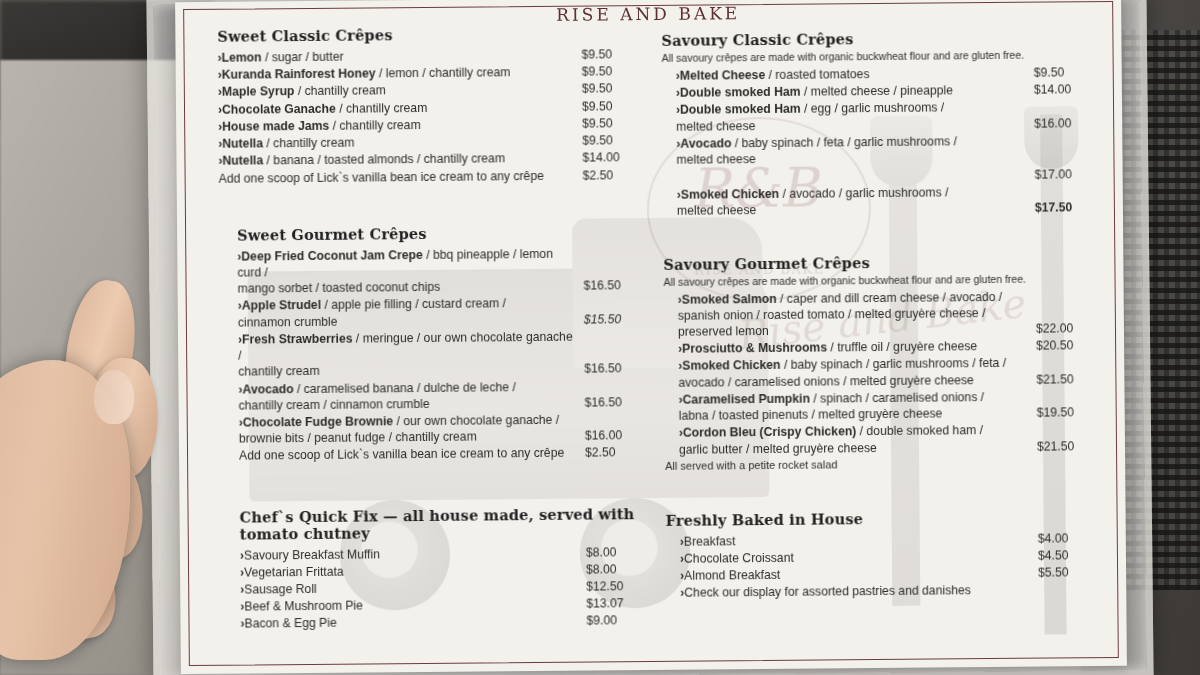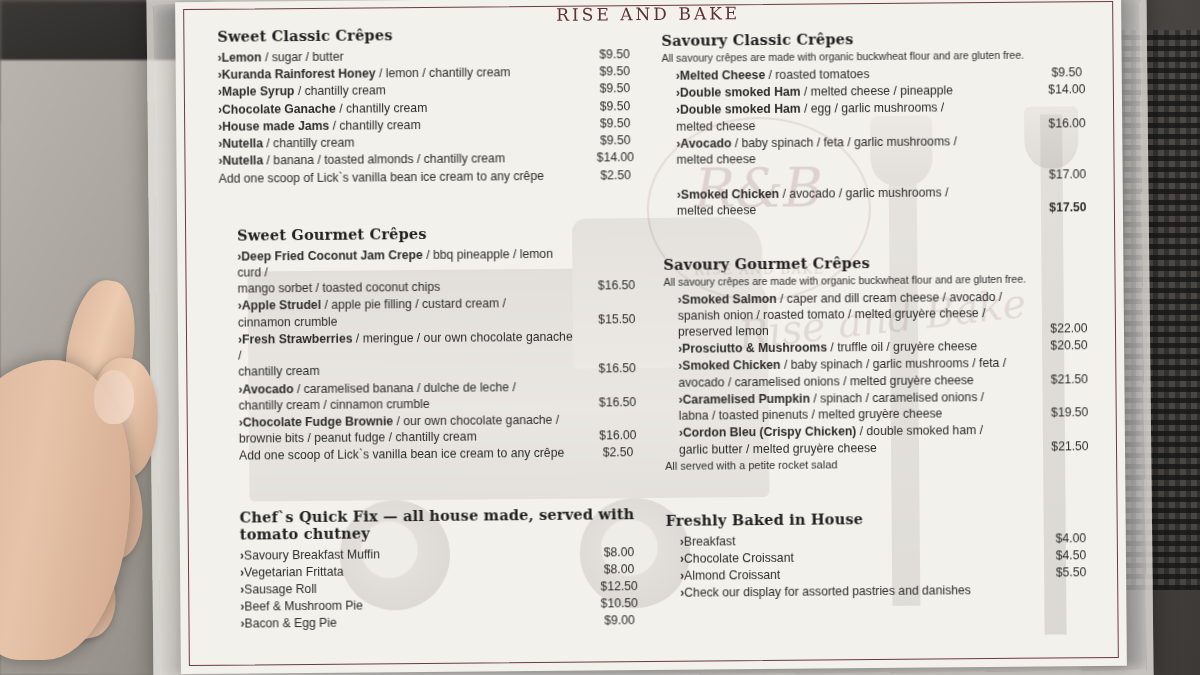--- a/index.html
+++ b/index.html
@@ -274,21 +274,21 @@
   .item {
     display: flex;
     align-items: flex-start;
     font-size: 12.2px;
     line-height: 1.33;
     margin-bottom: 1px;
   }
   .item .txt { flex: 1; padding-right: 8px; }
   .item .price {
     width: 66px;
-    text-align: center;
+    text-align: left;
     white-space: nowrap;
     font-size: 12.2px;
   }
   .item .name { font-weight: bold; }
   .item .chev { font-weight: bold; }
   .cont { padding-left: 0; }
   .addon { font-size: 12.2px; }
   .addon .lead { font-weight: normal; }
   .col.left .section { padding-left: 26px; }
   .col.left .section.first { padding-left: 8px; }
@@ -391,21 +391,21 @@
                 <div><span class="chev">›</span><span class="name">Deep Fried Coconut Jam Crepe</span><span> / bbq pineapple / lemon curd /</span></div>
                 <div class="cont">mango sorbet / toasted coconut chips</div>
               </div>
               <div class="price" style="align-self: flex-end;">$16.50</div>
             </div>
             <div class="item">
               <div class="txt">
                 <div><span class="chev">›</span><span class="name">Apple Strudel</span><span> / apple pie filling / custard cream /</span></div>
                 <div class="cont">cinnamon crumble</div>
               </div>
-              <div class="price" style="align-self: flex-end;">$15.50</div>
+              <div class="price" style="align-self: flex-end; font-style: italic;">$15.50</div>
             </div>
             <div class="item">
               <div class="txt">
                 <div><span class="chev">›</span><span class="name">Fresh Strawberries</span><span> / meringue / our own chocolate ganache /</span></div>
                 <div class="cont">chantilly cream</div>
               </div>
               <div class="price" style="align-self: flex-end;">$16.50</div>
             </div>
             <div class="item">
               <div class="txt">
@@ -443,21 +443,21 @@
             <div class="item">
               <div class="txt">
                 <div><span class="chev">›</span><span>Sausage Roll</span></div>
               </div>
               <div class="price">$12.50</div>
             </div>
             <div class="item">
               <div class="txt">
                 <div><span class="chev">›</span><span>Beef &amp; Mushroom Pie</span></div>
               </div>
-              <div class="price">$10.50</div>
+              <div class="price">$13.07</div>
             </div>
             <div class="item">
               <div class="txt">
                 <div><span class="chev">›</span><span>Bacon &amp; Egg Pie</span></div>
               </div>
               <div class="price">$9.00</div>
             </div>
           </div>
         </div>
       <div class="col right">
@@ -547,21 +547,21 @@
               <div class="price">$4.00</div>
             </div>
             <div class="item">
               <div class="txt">
                 <div><span class="chev">›</span><span>Chocolate Croissant</span></div>
               </div>
               <div class="price">$4.50</div>
             </div>
             <div class="item">
               <div class="txt">
-                <div><span class="chev">›</span><span>Almond Croissant</span></div>
+                <div><span class="chev">›</span><span>Almond Breakfast</span></div>
               </div>
               <div class="price">$5.50</div>
             </div>
             <div class="item">
               <div class="txt">
                 <div><span class="chev">›</span><span>Check our display for assorted pastries and danishes</span></div>
               </div>
               <div class="price"></div>
             </div>
           </div>

